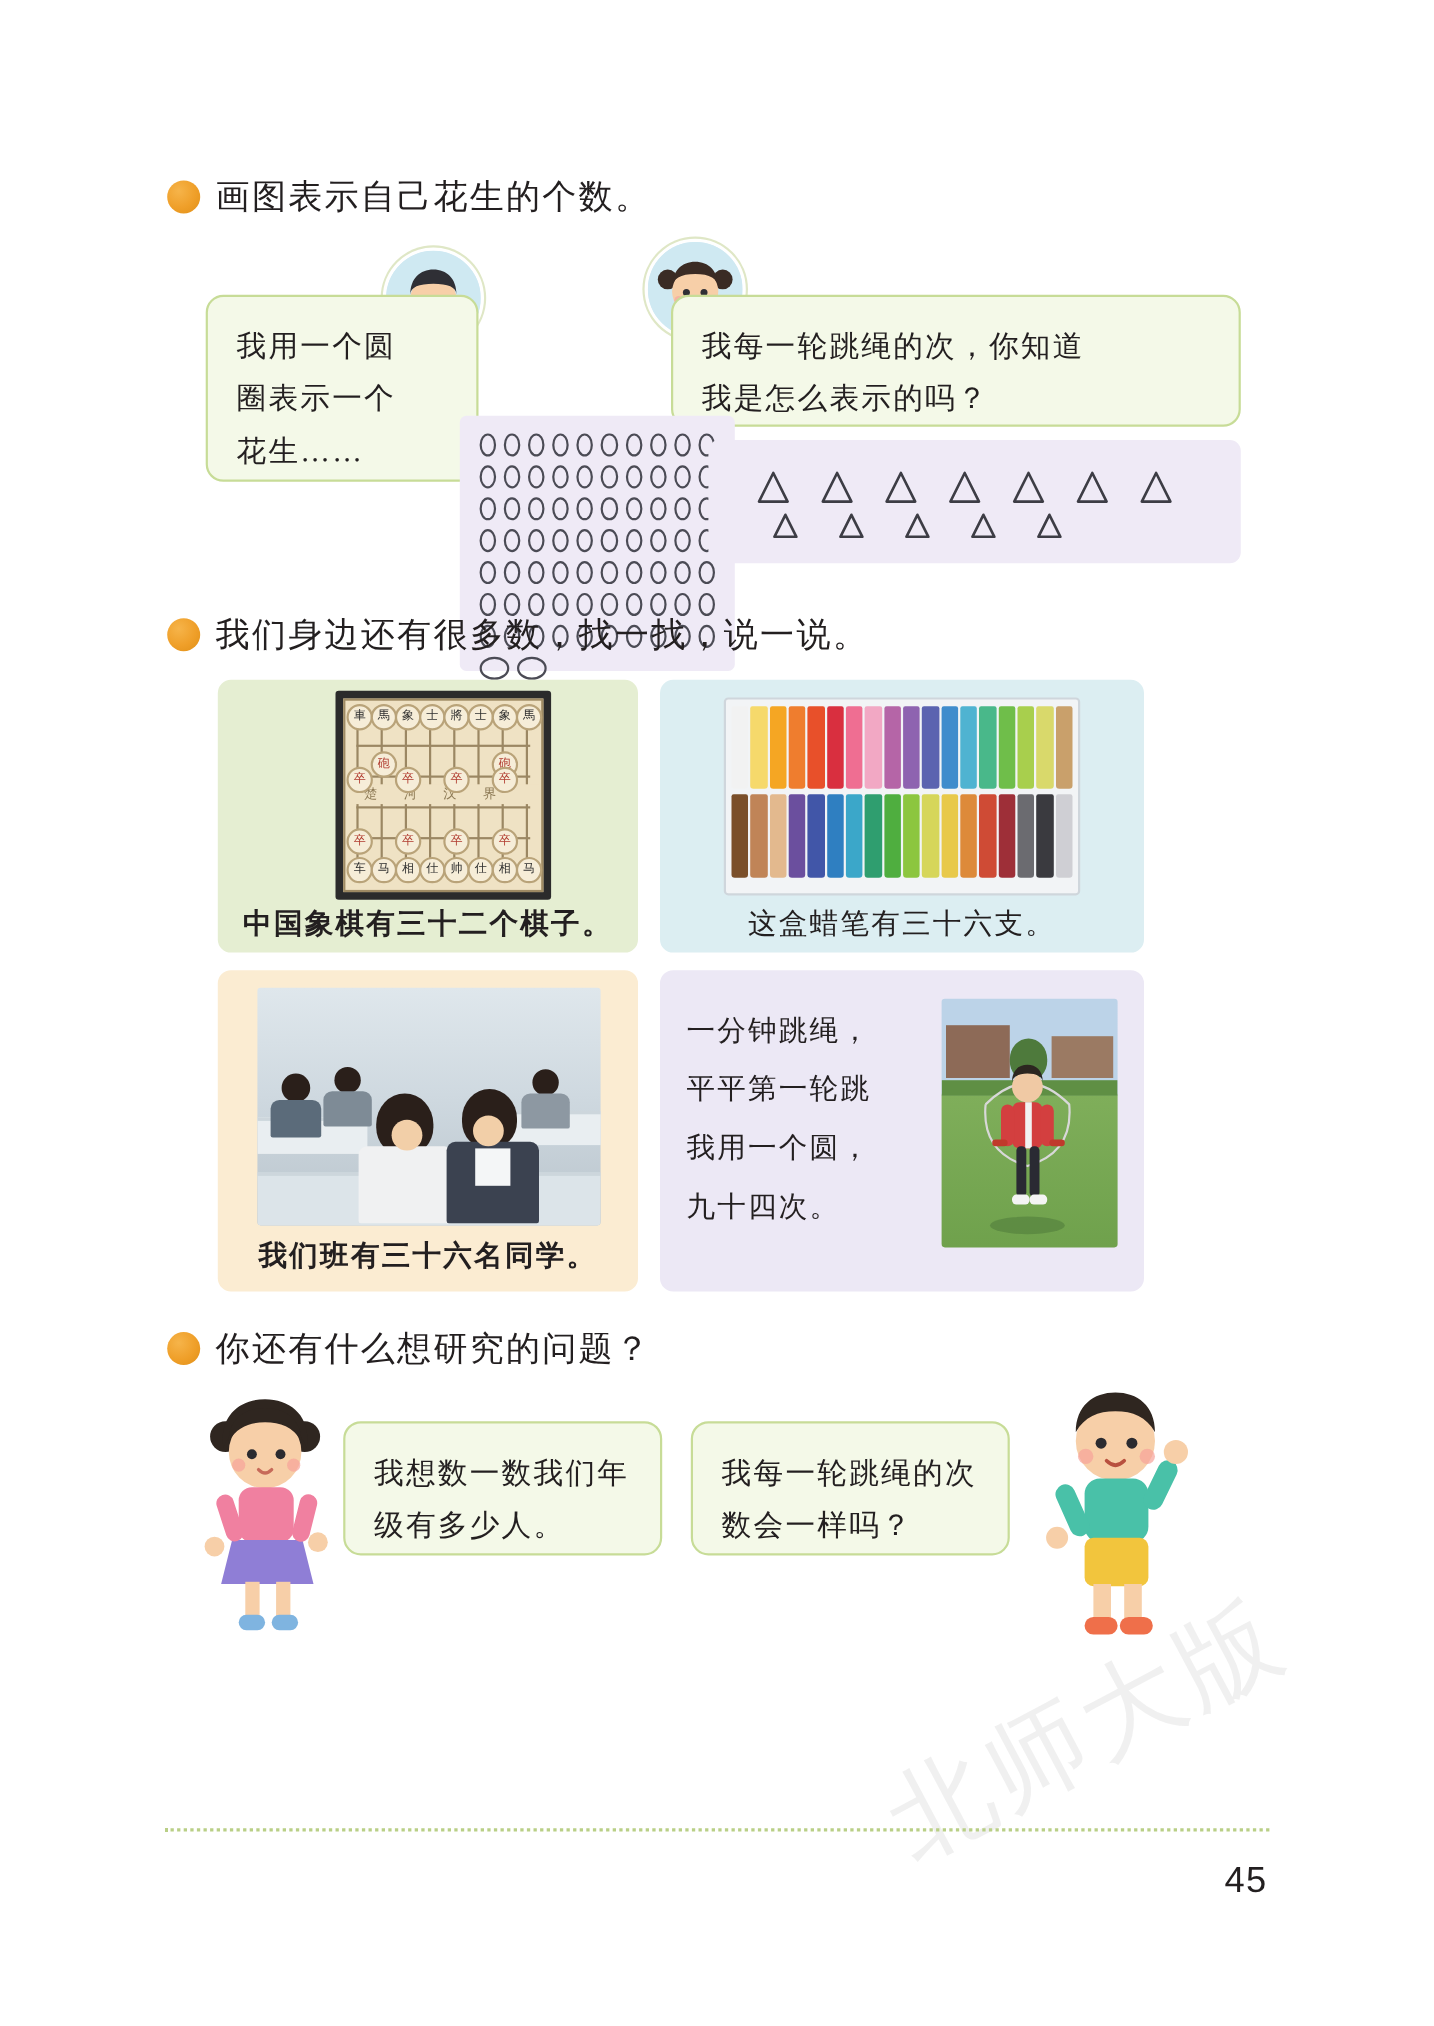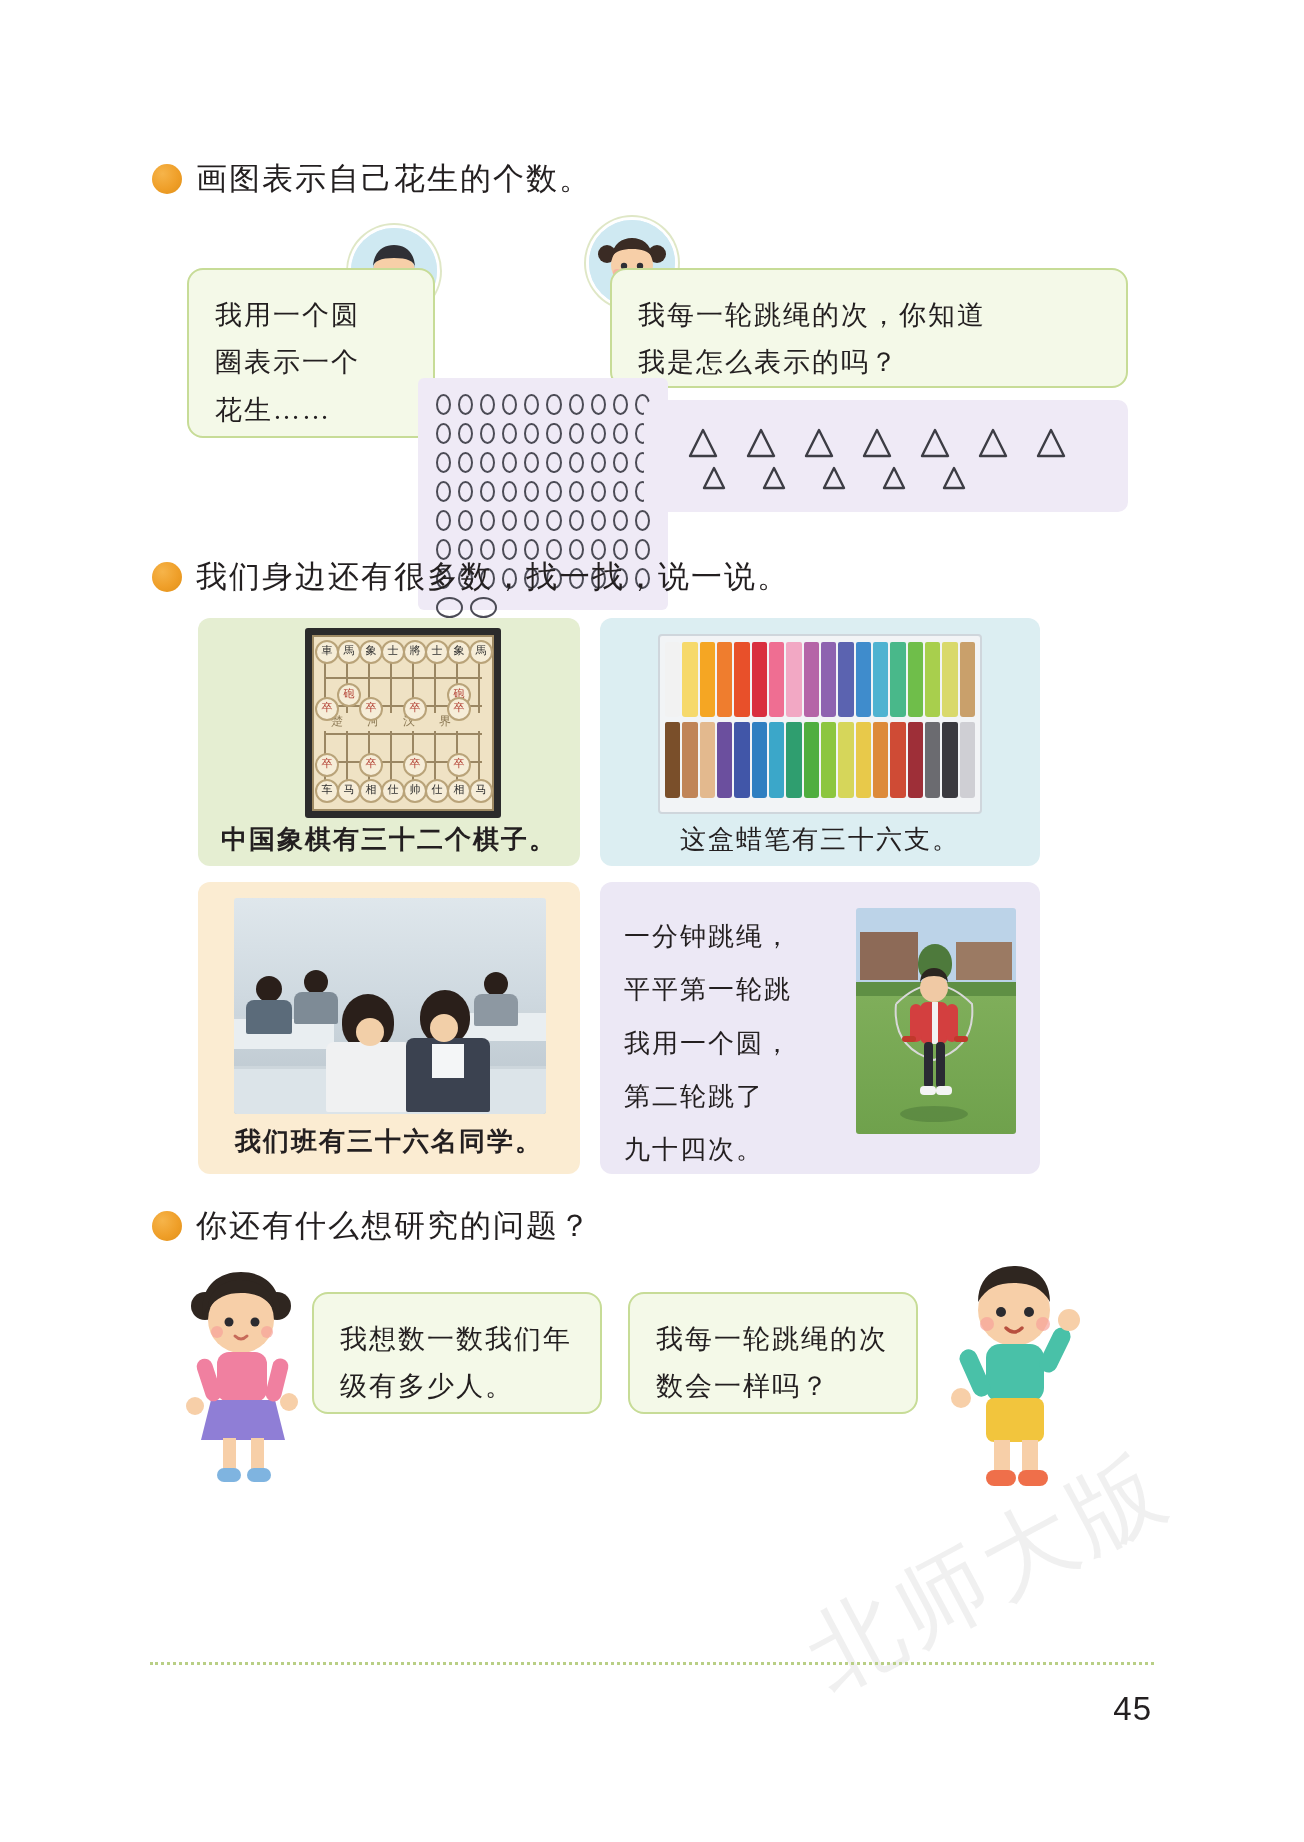--- a/index.html
+++ b/index.html
@@ -477,21 +477,20 @@
       <div style="position:absolute; left:196px; top:116px; width:28px; height:28px; border-radius:50%; background:#f2cfa8;"></div>
     </div>
     <div class="cap" style="top:242px;font-weight:bold;">我们班有三十六名同学。</div>
   </div>
 
   <div class="panel" style="left:600px; top:882px; width:440px; height:292px; background:#ece8f5;">
     <div style="position:absolute; left:24px; top:28px; width:232px; font-size:26px; line-height:2.05; letter-spacing:2px;">
       <div>一分钟跳绳，</div>
       <div>平平第一轮跳</div>
       <div>我用一个圆，</div>
-      <div>第二轮跳了</div>
       <div>九十四次。</div>
     </div>
     <div class="photo field" style="left:256px; top:26px; width:160px; height:226px;">
       <div class="bldg" style="left:4px; top:24px; width:58px; height:48px;"></div>
       <div class="bldg" style="left:100px; top:34px; width:56px; height:38px; background:#9b7a63;"></div>
       <div class="tree" style="left:62px; top:36px; width:34px; height:38px;"></div>
       <div style="position:absolute; left:0; top:74px; width:160px; height:14px; background:#5f8f44;"></div>
       <svg viewBox="0 0 160 226" width="160" height="226" style="position:absolute; inset:0;">
         <ellipse cx="78" cy="206" rx="34" ry="8" fill="#4e7a3a" opacity="0.55"></ellipse>
         <path d="M40 96 Q78 58 116 96 Q120 140 78 152 Q36 140 40 96" fill="none" stroke="#d8d8d8" stroke-width="2"></path>

